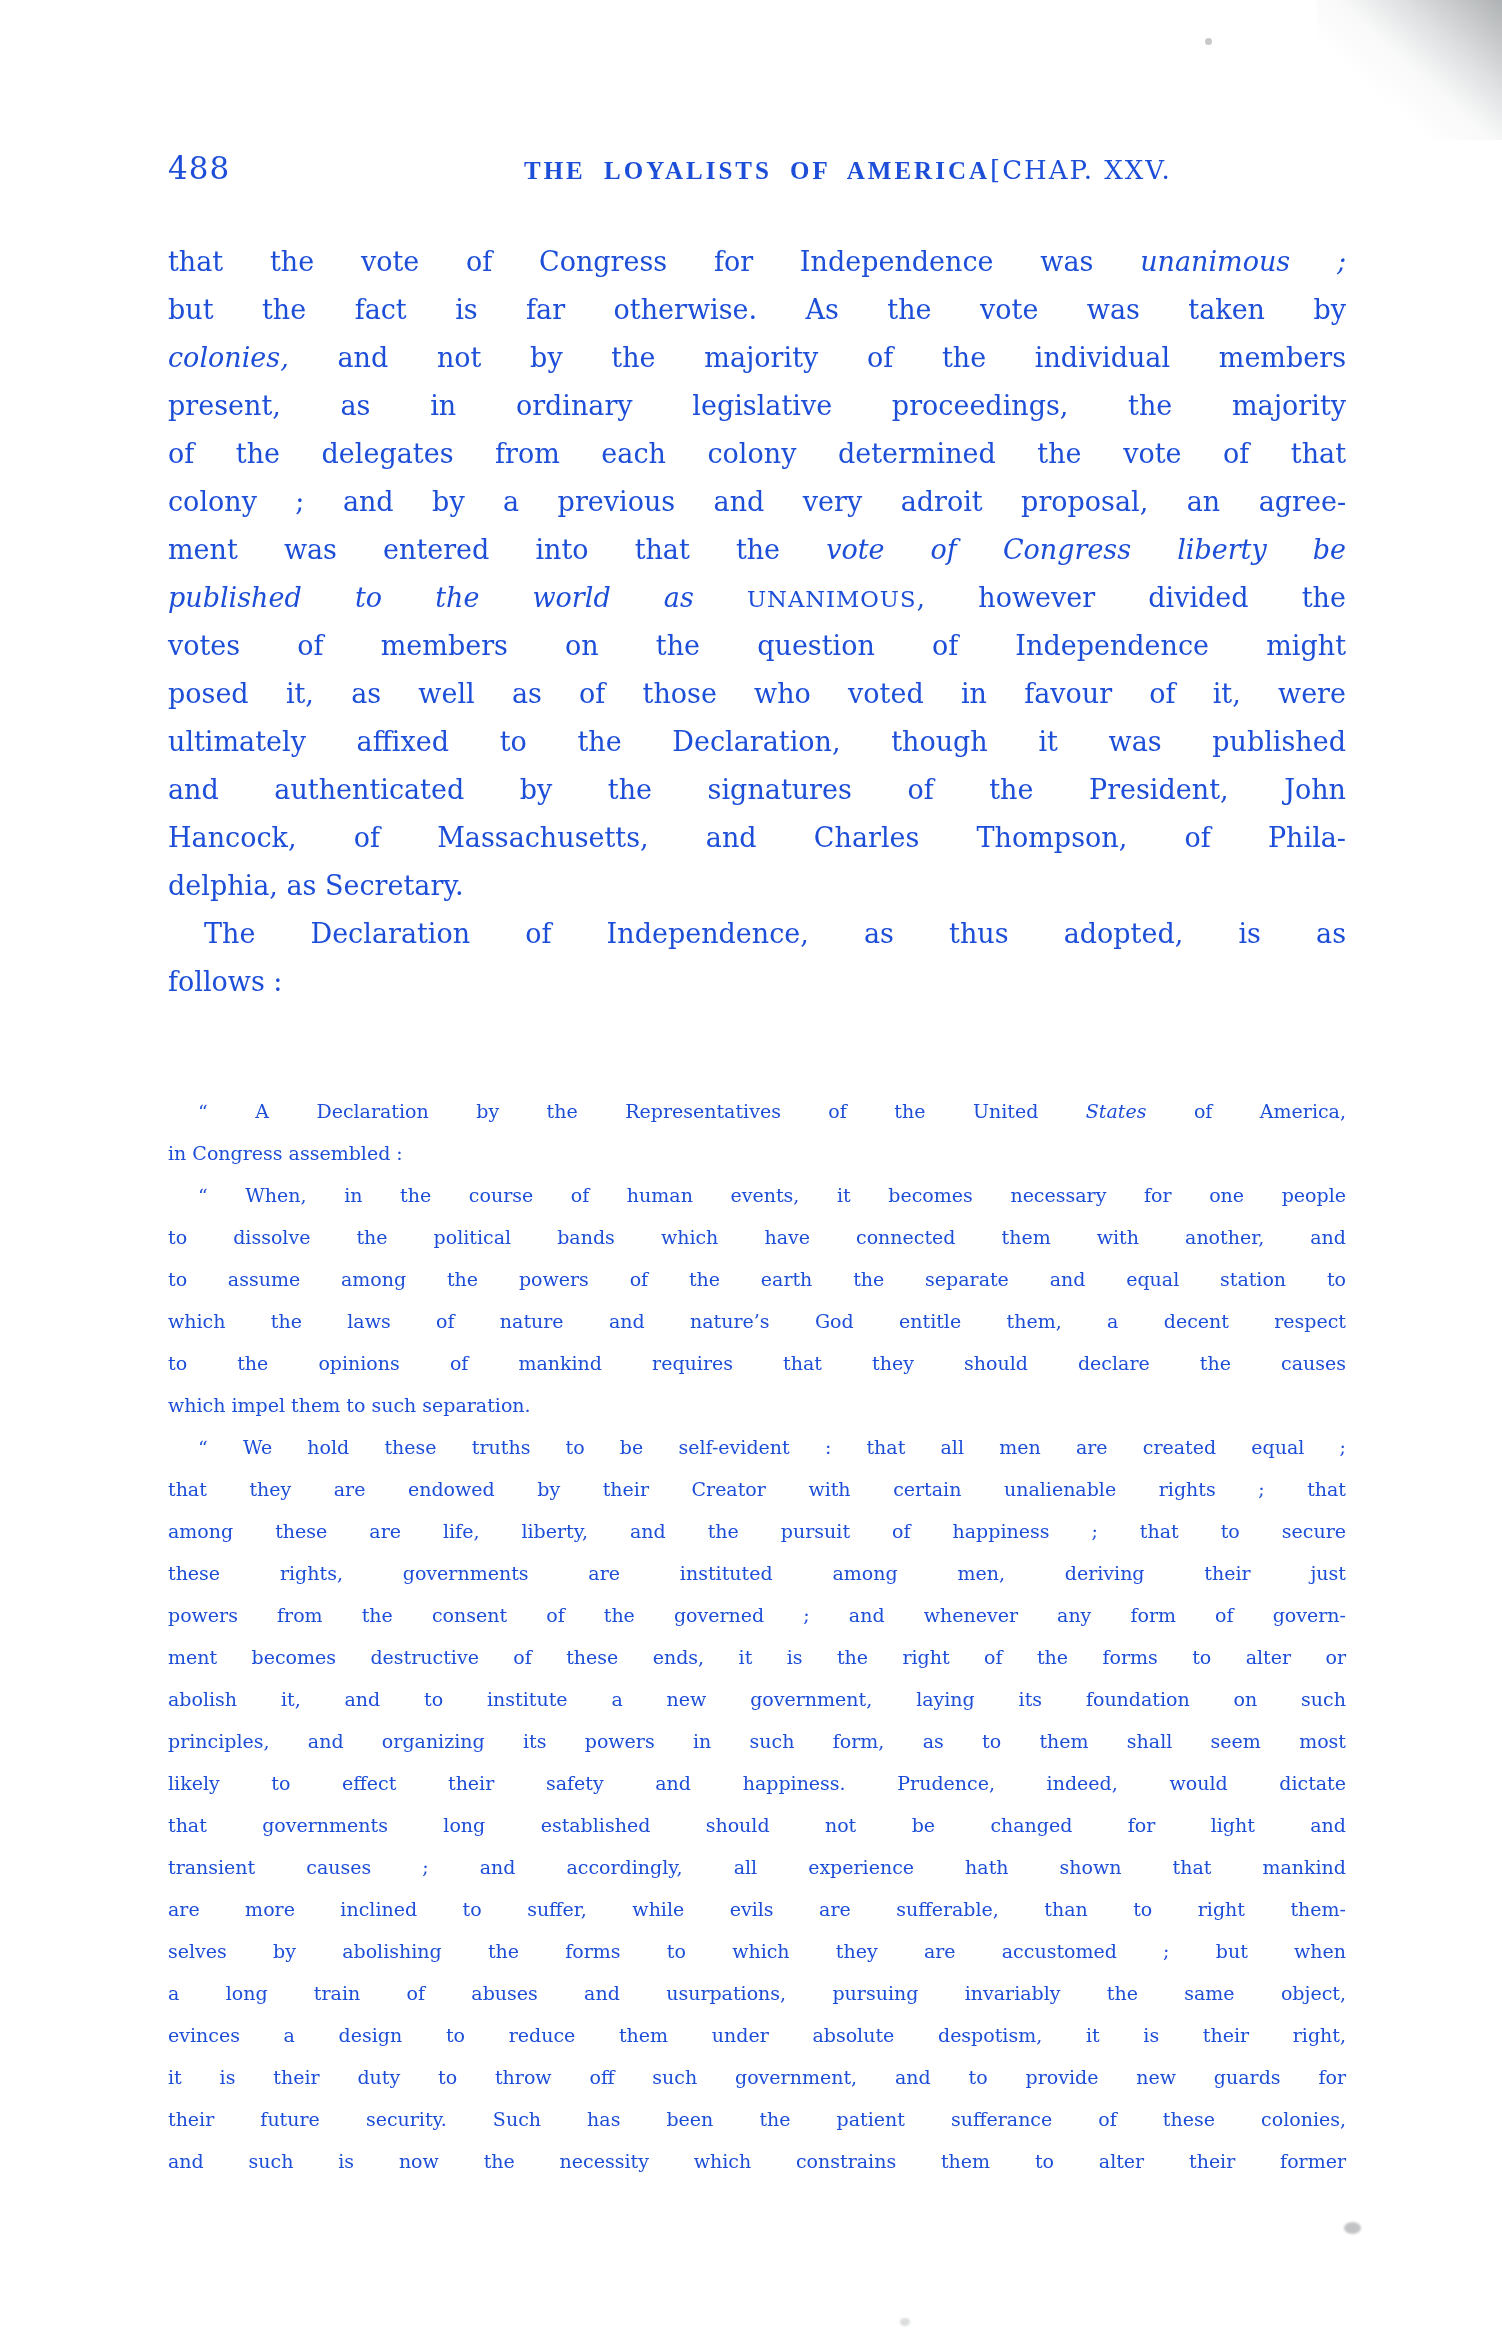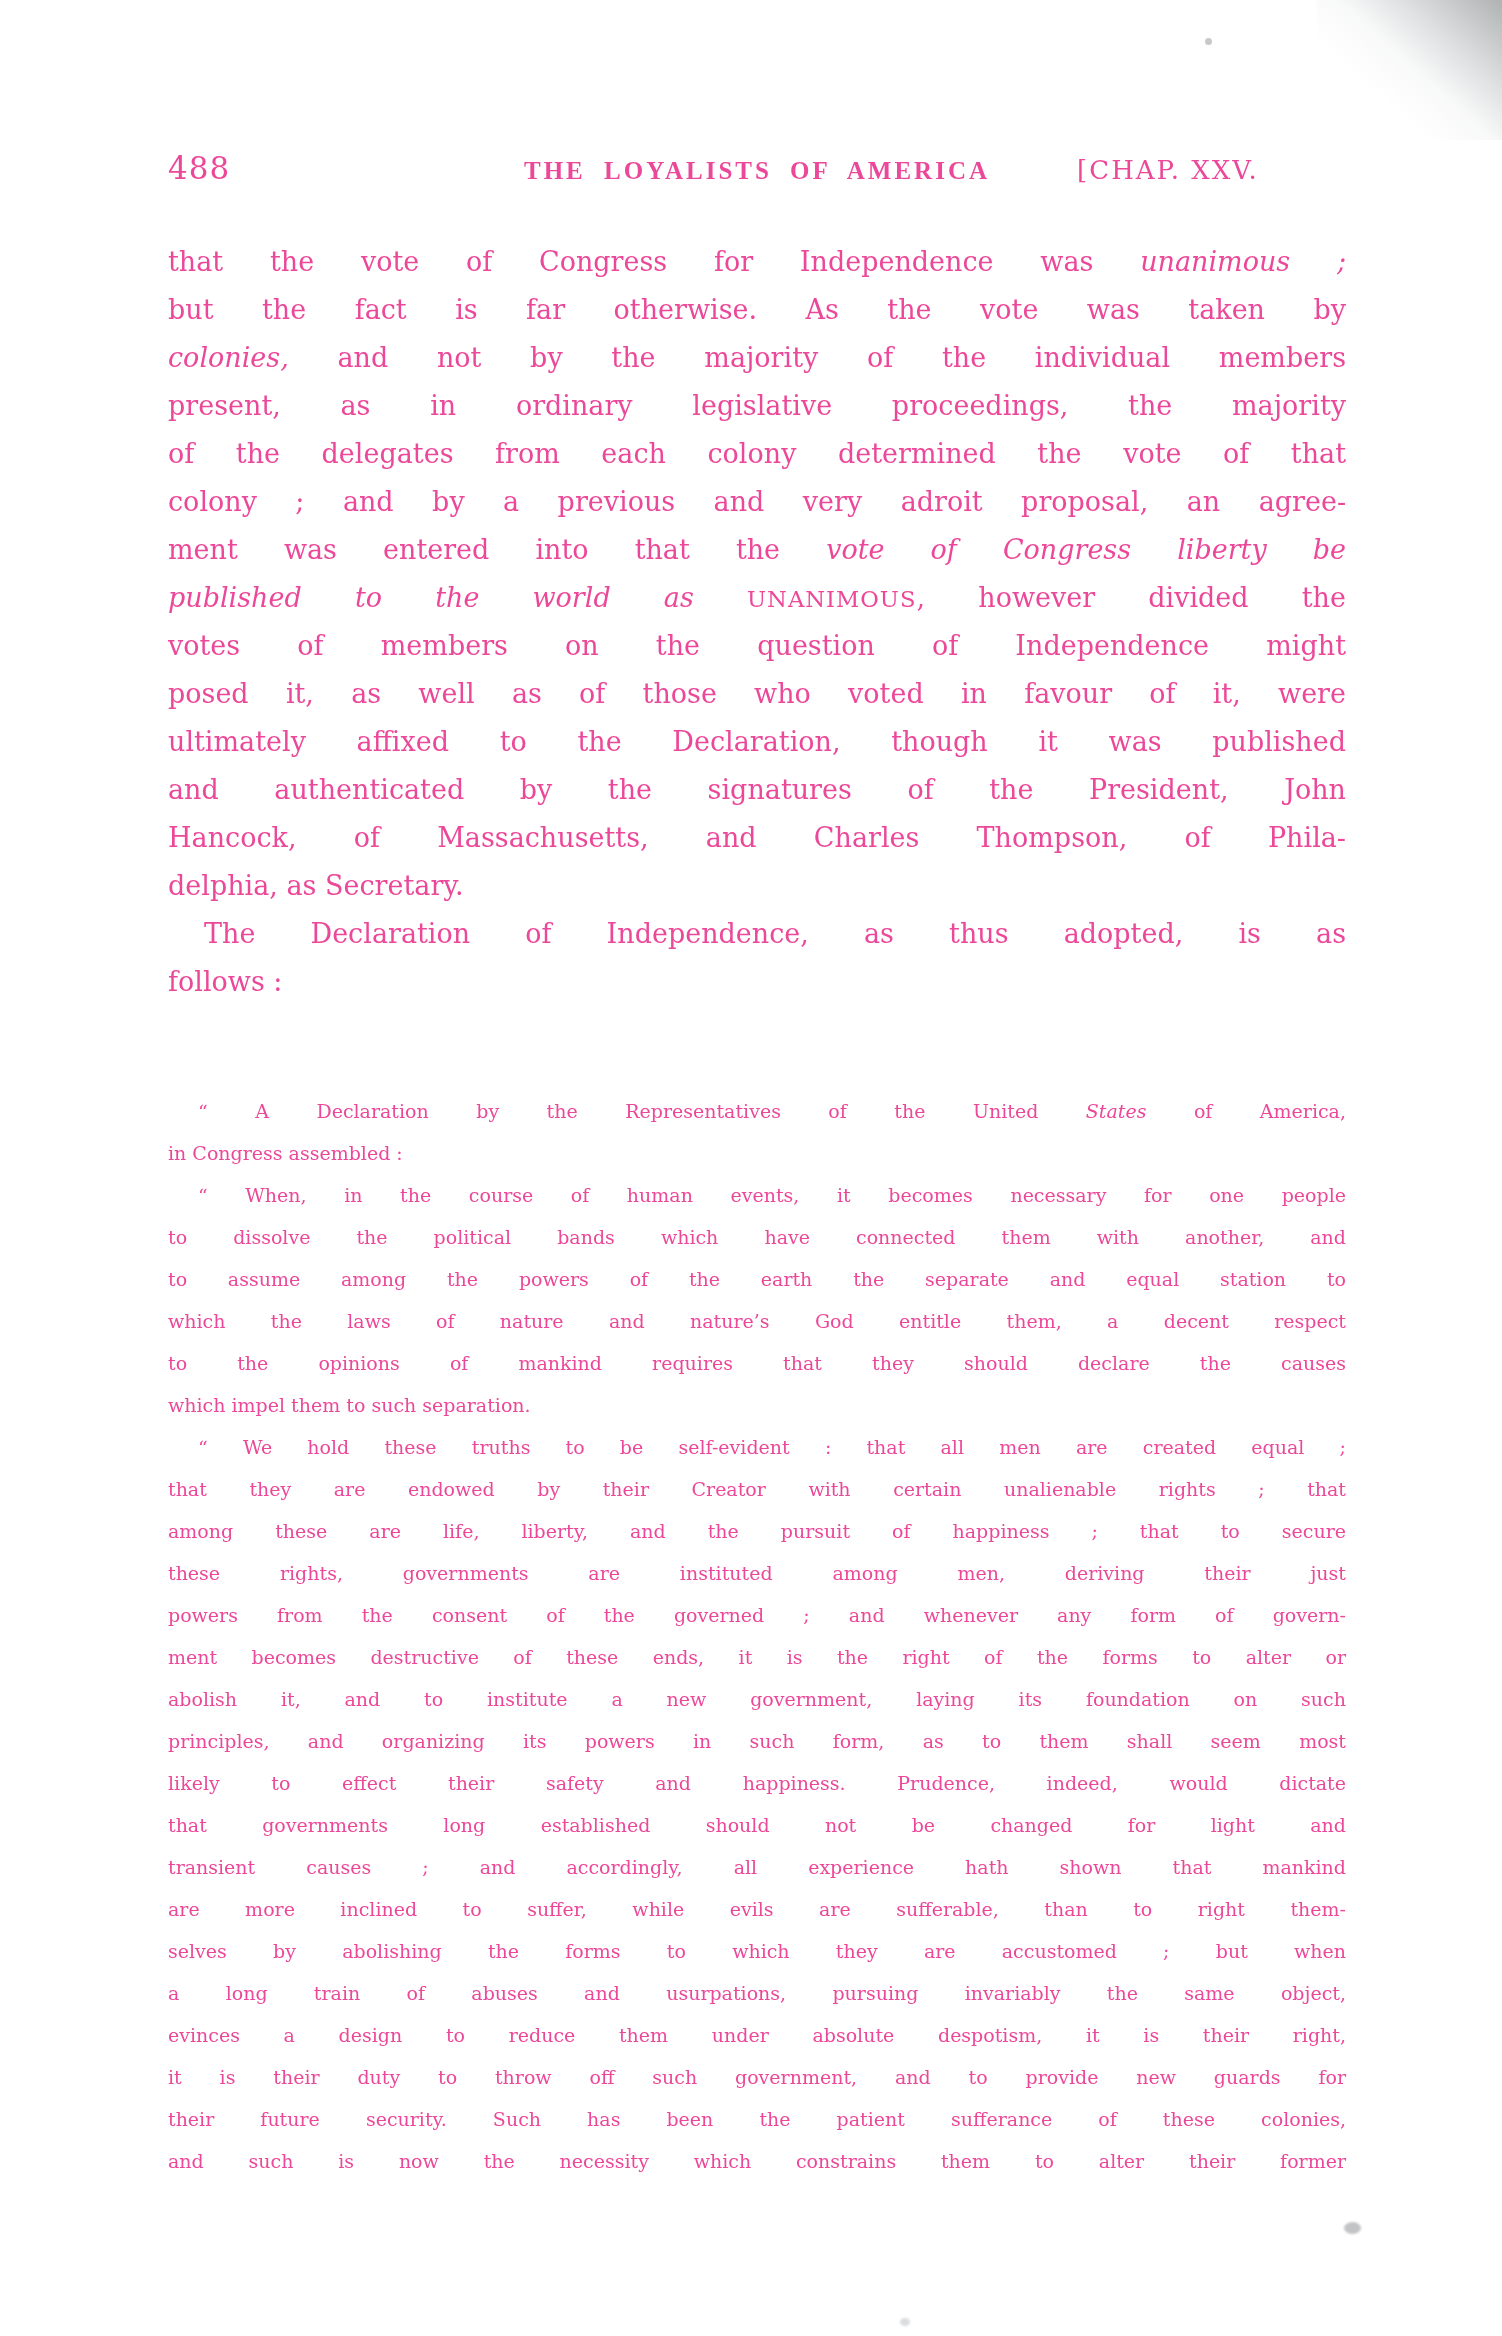--- a/index.html
+++ b/index.html
@@ -3,21 +3,21 @@
 <meta charset="utf-8">
 <style>
   html, body { margin: 0; padding: 0; background: #e8e8e8; }
   .page {
     position: relative;
     width: 1502px;
     height: 2336px;
     background: #ffffff;
     overflow: hidden;
     font-family: "DejaVu Serif", "Liberation Serif", serif;
-    color: #ec4899;
+    color: #1d4ed8;
   }
 
   
   .scan-corner {
     position: absolute; top: 0; right: 0;
     width: 185px; height: 140px;
     background: linear-gradient(222deg,
       rgba(110,115,118,0.55) 0%,
       rgba(150,155,158,0.30) 30%,
       rgba(210,213,215,0.15) 48%,
@@ -30,21 +30,21 @@
   .speck-c { top: 2318px; left: 900px;  width: 10px; height: 8px;  background: #b4b8bb; opacity: .5;  filter: blur(1px); }
 
   
   .running-head {
     position: absolute;
     left: 168px; top: 150px; width: 1178px;
     display: flex; align-items: baseline;
   }
   .pagenum { flex: 1; font-size: 31px; letter-spacing: 1px; }
   .head-title { font-size: 25px; font-weight: bold; letter-spacing: 3px; word-spacing: 9px; white-space: nowrap; font-family: Liberation Serif, serif; }
-  .chap { flex: 1; text-align: center; font-size: 26px; letter-spacing: 2px; white-space: nowrap; }
+  .chap { flex: 1; text-align: left; font-size: 26px; letter-spacing: 2px; white-space: nowrap; }
 
   
   .text-block { position: absolute; left: 168px; top: 238px; width: 1178px; }
 
   .large-text { font-size: 27px; }
   .large-text .line { line-height: 48px; height: 48px; }
   .large-text .indent { text-indent: 36px; }
 
   .small-text { margin-top: 84px; font-size: 19px; }
   .small-text .line { line-height: 42px; height: 42px; }

